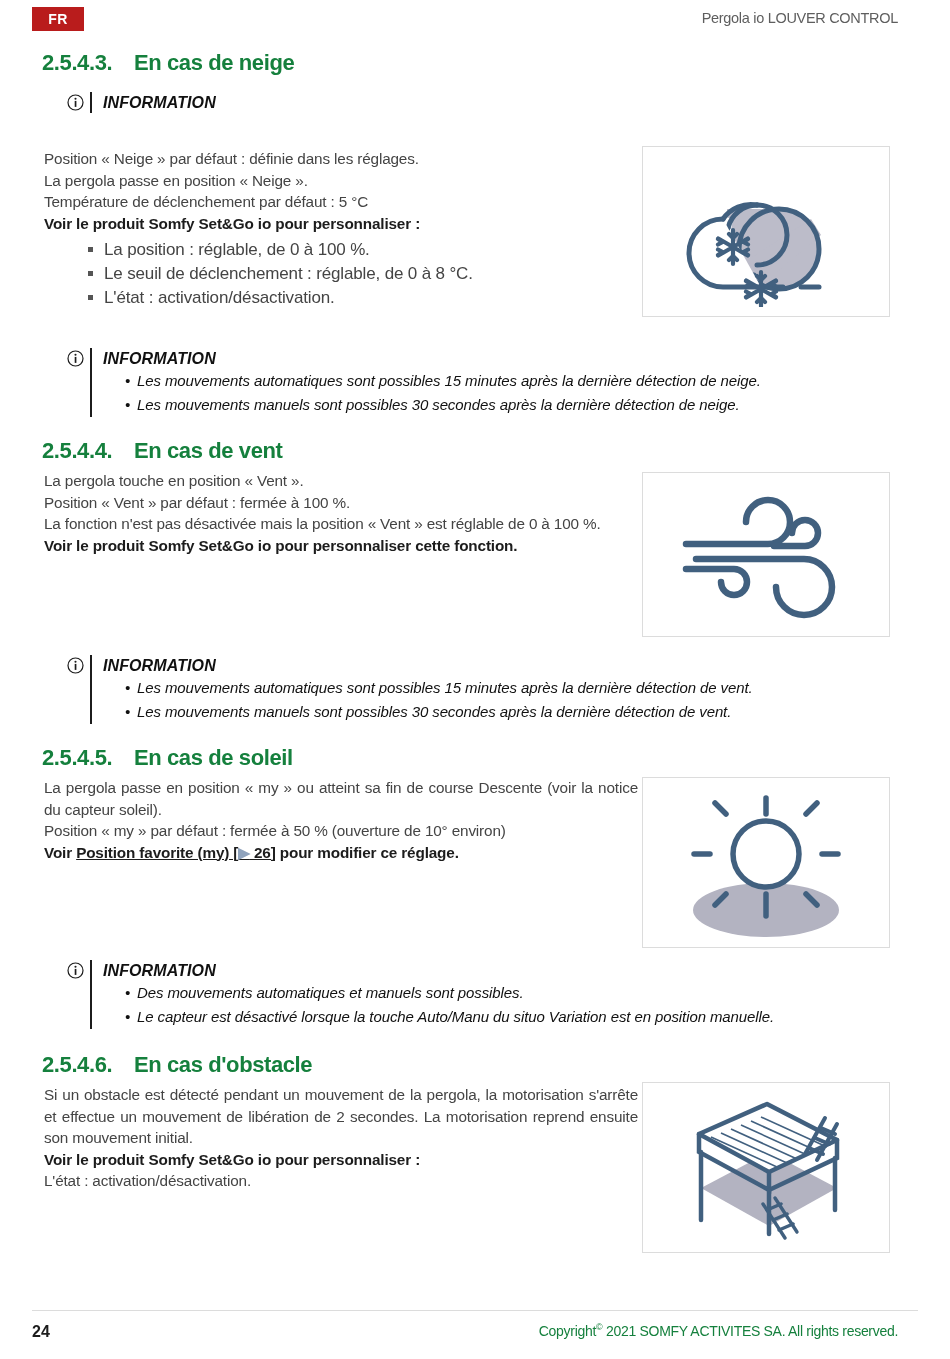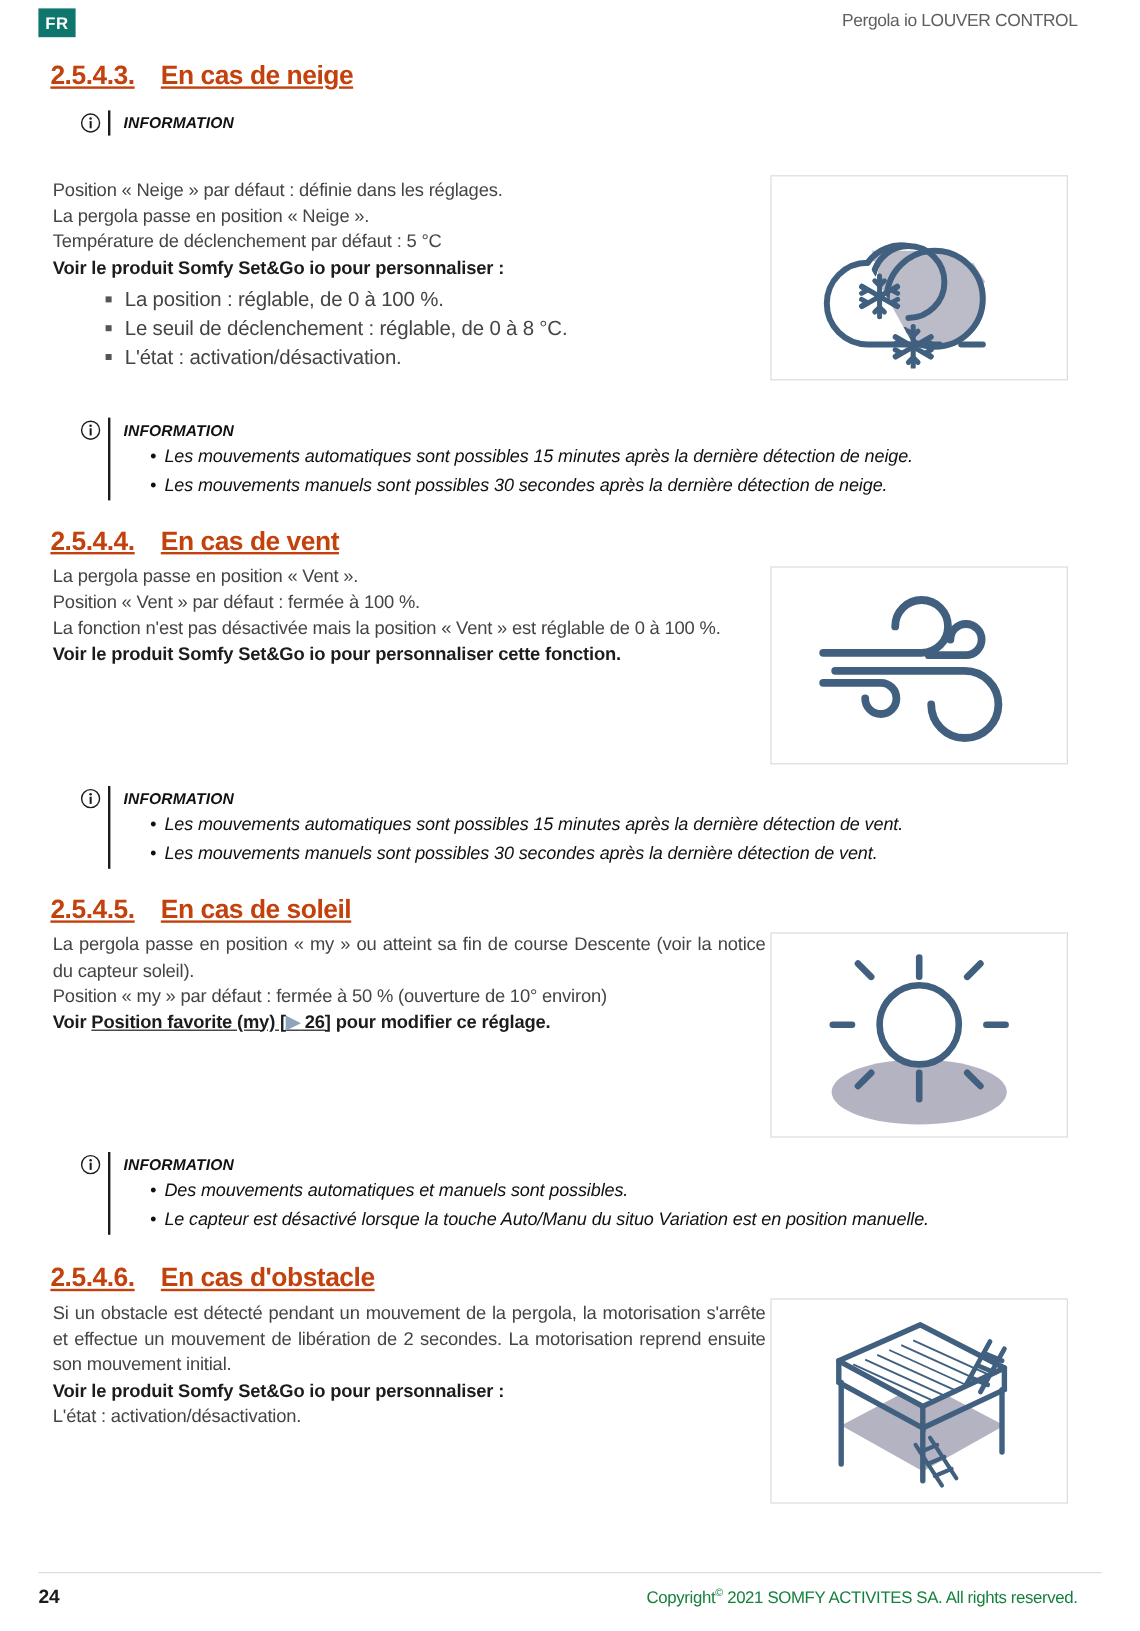--- a/index.html
+++ b/index.html
@@ -14,37 +14,37 @@
   }
 
   .page { position: relative; width: 950px; height: 1359px; padding: 0; }
 
   
   .header {
     position: absolute; left: 0; top: 0; width: 950px; height: 40px;
   }
   .lang-badge {
     position: absolute; left: 32px; top: 7px;
-    width: 31px; height: 24px;
-    background: #0f766e; color: #ffffff;
+    width: 52px; height: 24px;
+    background: #b91c1c; color: #ffffff;
     font-size: 14px; font-weight: bold; letter-spacing: .5px;
     display: flex; align-items: center; justify-content: center;
   }
   .header-title {
     position: absolute; right: 52px; top: 10px;
     font-size: 14.5px; color: #5e5e5e; letter-spacing: -0.3px;
     white-space: nowrap;
     margin-left: 24px;
   }
 
   h2.section-title {
     margin: 0; padding: 0;
-    font-size: 22px; font-weight: bold; color: #c2410c;
+    font-size: 22px; font-weight: bold; color: #15803d;
     letter-spacing: -0.4px;
-    display: flex; gap: 14px; align-items: baseline; text-decoration: underline;
+    display: flex; gap: 14px; align-items: baseline;
   }
   h2.section-title .num { min-width: 78px; }
 
   .para {
     font-size: 15.3px; line-height: 21.5px; color: #444444;
     letter-spacing: -0.15px;
     margin: 0;
   }
   .para.bold { font-weight: bold; color: #1c1c1c; }
   .para.justify { text-align: justify; }
@@ -67,21 +67,21 @@
   .info-icon {
     width: 30px; flex: 0 0 30px;
     display: flex; justify-content: center; padding-top: 2px;
   }
   .info-icon svg { display: block; }
   .info-body {
     border-left: 2px solid #1c1c1c;
     padding-left: 11px;
   }
   .info-label {
-    font-size: 13px; font-weight: bold; font-style: italic; color: #111111;
+    font-size: 16px; font-weight: bold; font-style: italic; color: #111111;
     letter-spacing: 0.1px; line-height: 21px;
   }
   .info-text {
     font-size: 15px; font-style: italic; font-weight: bold; color: #111111;
     line-height: 22px; letter-spacing: -0.1px;
   }
   ul.dotlist { margin: 0; padding: 0 0 0 22px; list-style: none; }
   ul.dotlist li {
     font-size: 15px; font-style: italic; font-weight: normal; color: #111111;
     line-height: 24px; position: relative; padding-left: 12px;
@@ -212,21 +212,21 @@
   </div>
 
   <div style="position:absolute; left:42px; top:438px; width:600px;">
     <h2 class="section-title">
       <span class="num">2.5.4.4.</span>
       <span>En cas de vent</span>
     </h2>
   </div>
 
   <div style="position:absolute; left:44px; top:470px; width:590px;">
-    <p class="para">La pergola passe en position « Vent ».</p>
+    <p class="para">La pergola touche en position « Vent ».</p>
     <p class="para">Position « Vent » par défaut : fermée à 100 %.</p>
     <p class="para">La fonction n'est pas désactivée mais la position « Vent » est réglable de 0 à 100 %.</p>
     <p class="para bold">Voir le produit Somfy Set&amp;Go io pour personnaliser cette fonction.</p>
   </div>
 
   <div class="illus" style="left:642px; top:472px; width:248px; height:165px;">
     <svg width="205" height="135" viewBox="0 0 205 135">
       <g fill="none" stroke="#41607f" stroke-width="6.5" stroke-linecap="round">
         <path d="M22 57 L104 57 a22 22 0 1 0 -22 -22"></path>
         <path d="M128 46 a13 13 0 1 1 13 13 L110 59"></path>

